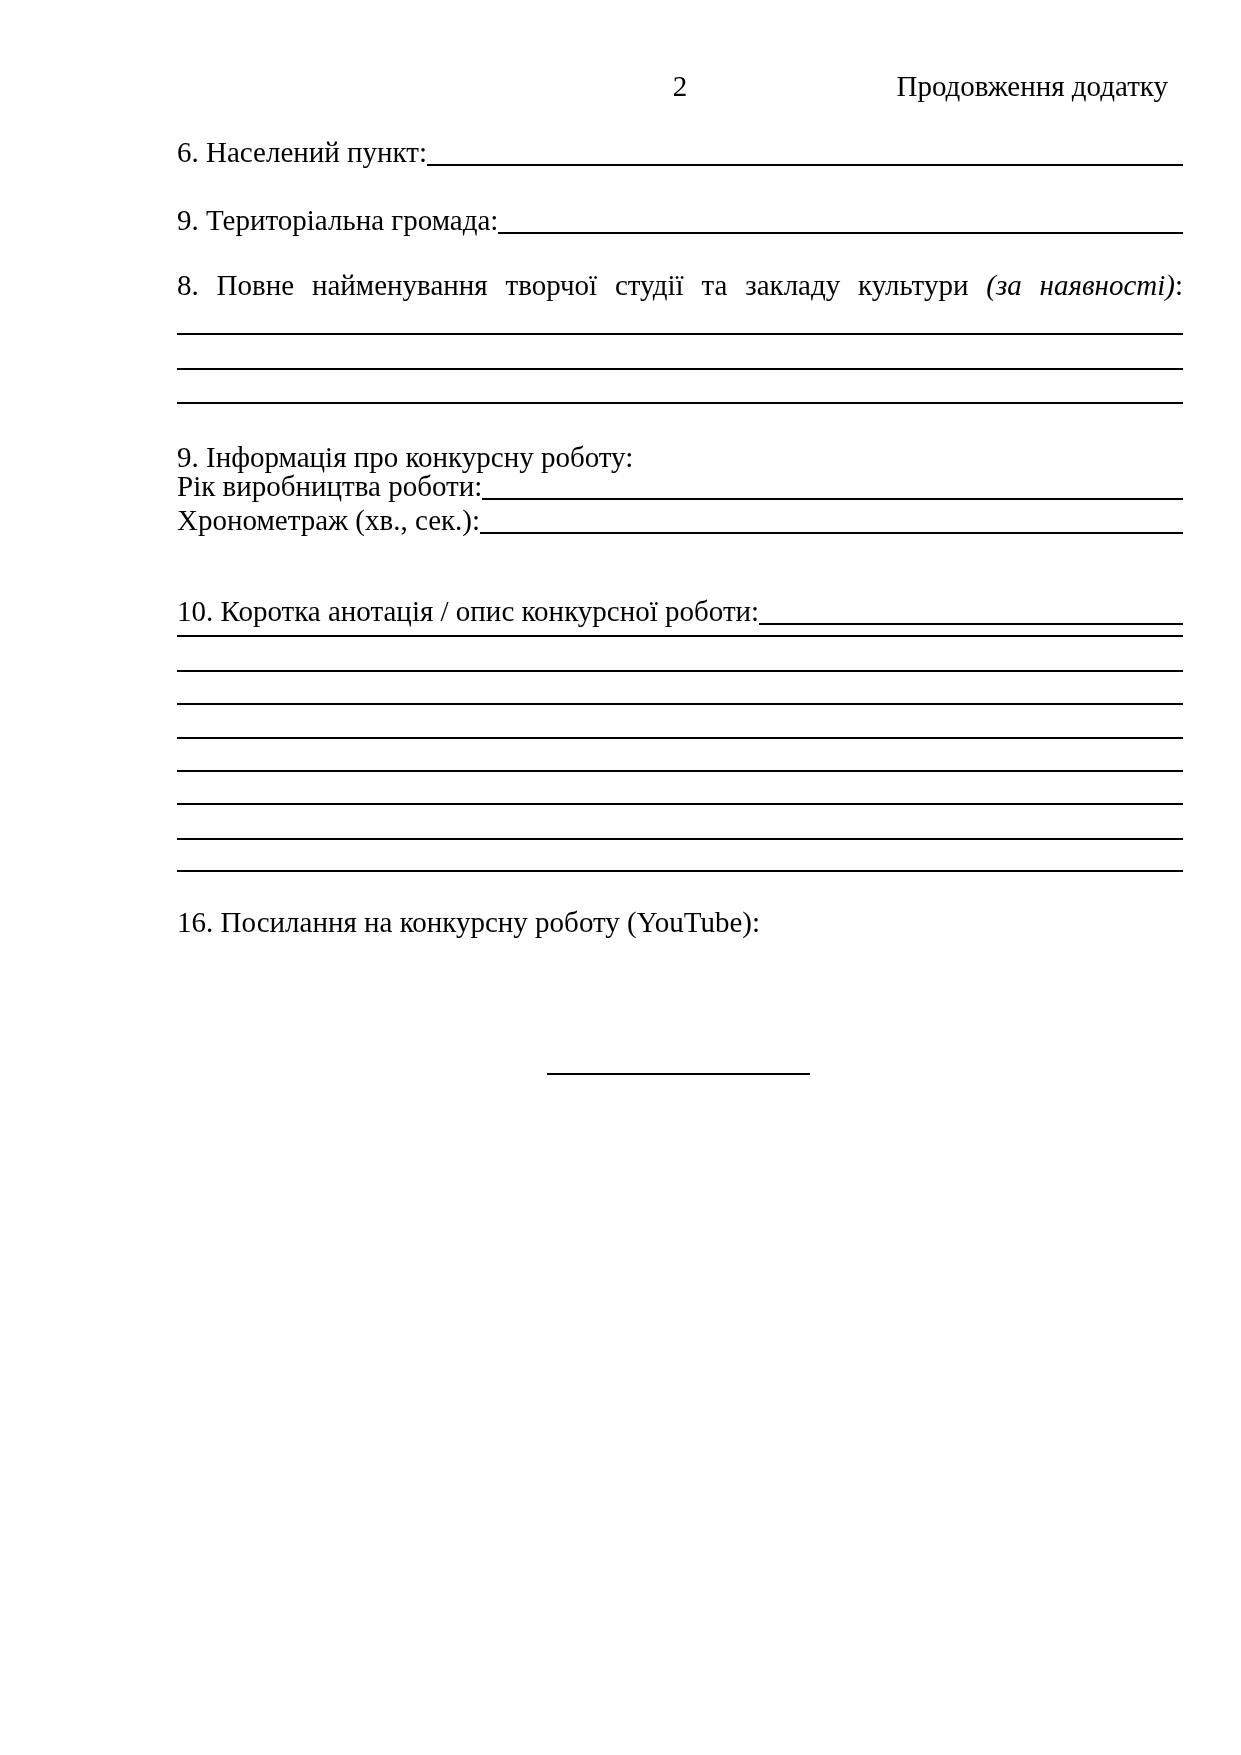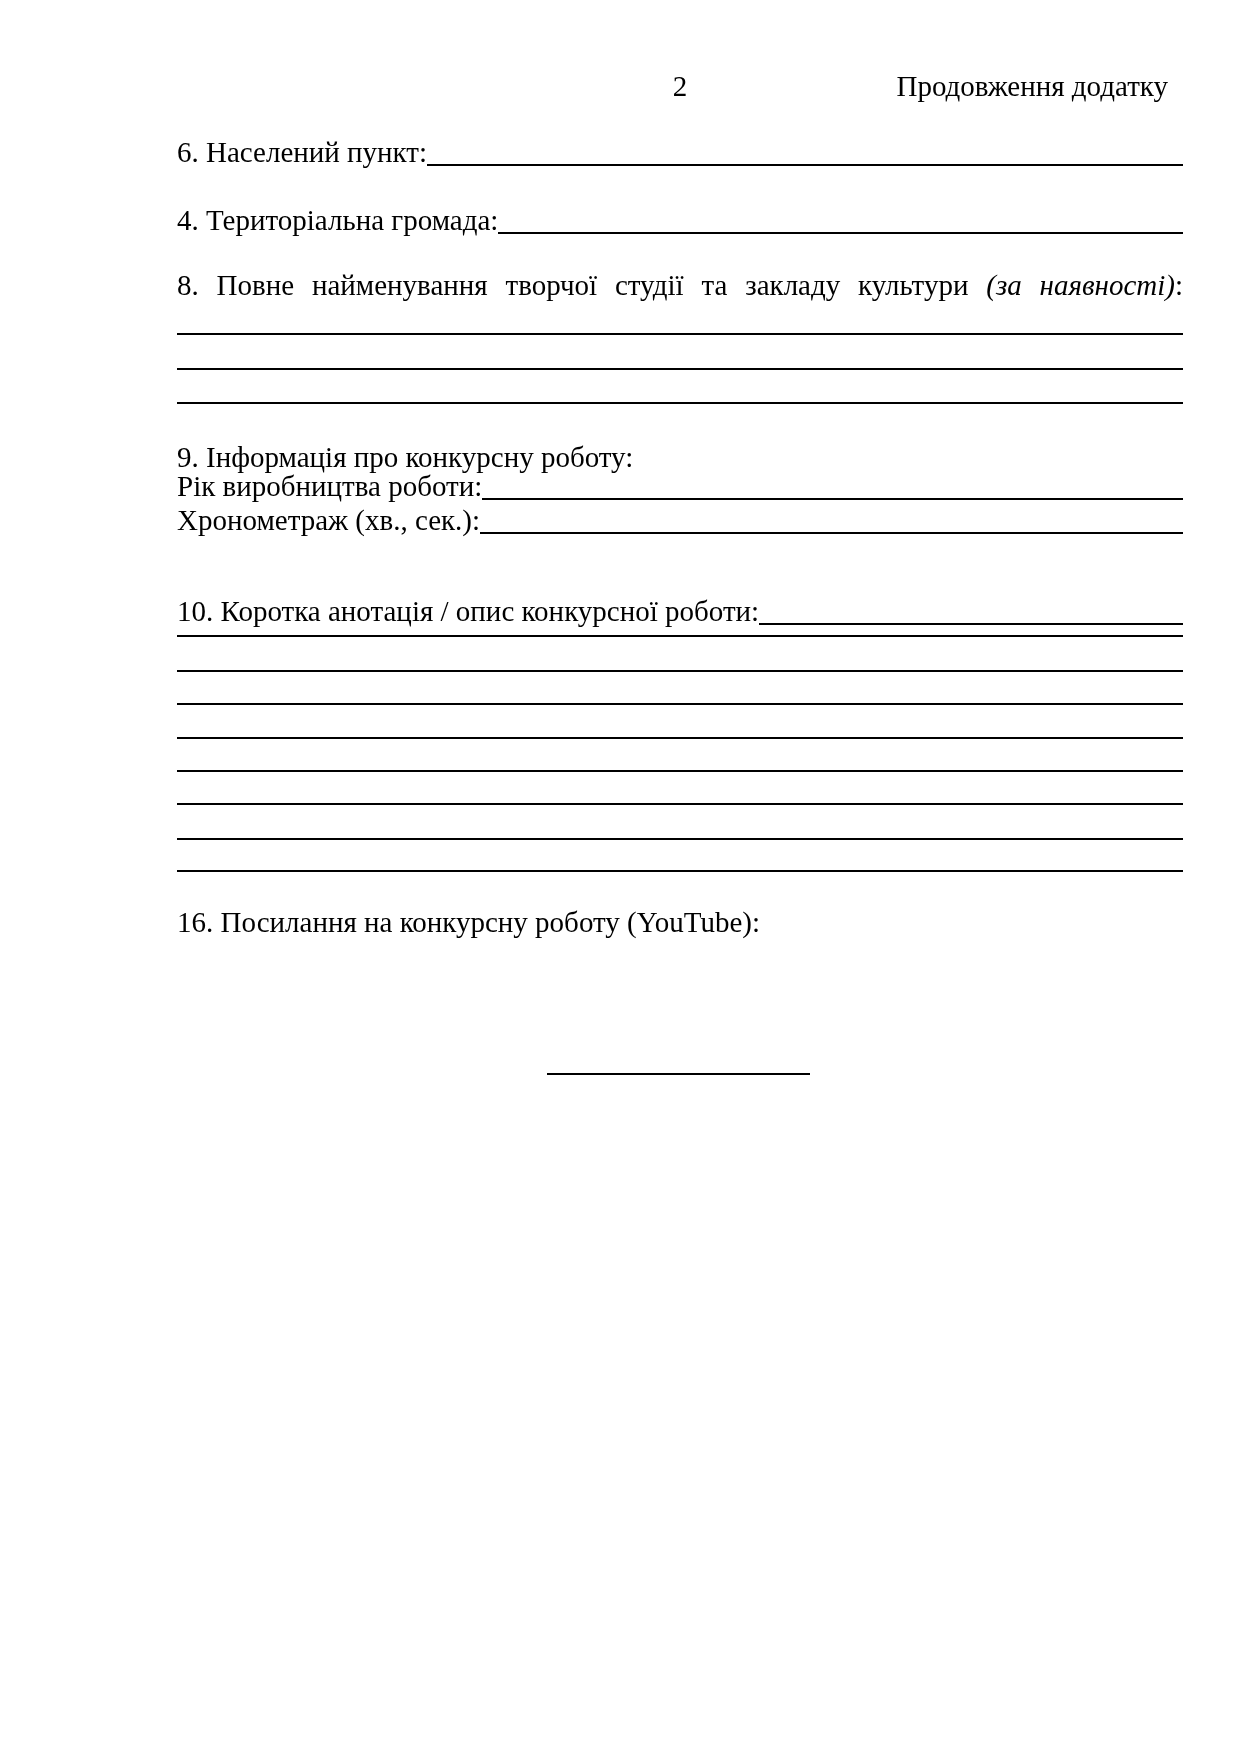--- a/index.html
+++ b/index.html
@@ -100,21 +100,21 @@
       <div class="page-num">2</div>
       <div class="header-right">Продовження додатку</div>
     </div>
 
     <div class="row" style="top:136px">
       <span class="label">6. Населений пункт:</span>
       <span class="fill"></span>
     </div>
 
     <div class="row" style="top:204px">
-      <span class="label">4. Територіальна громада:</span>
+      <span class="label">9. Територіальна громада:</span>
       <span class="fill"></span>
     </div>
 
     <div class="para justify" style="top:269px">
       <span>8. Повне найменування творчої студії та закладу культури </span><span class="it">(за наявності)</span><span>:</span>
     </div>
 
     <div class="hline" style="top:333px"></div>
     <div class="hline" style="top:368px"></div>
     <div class="hline" style="top:402px"></div>

